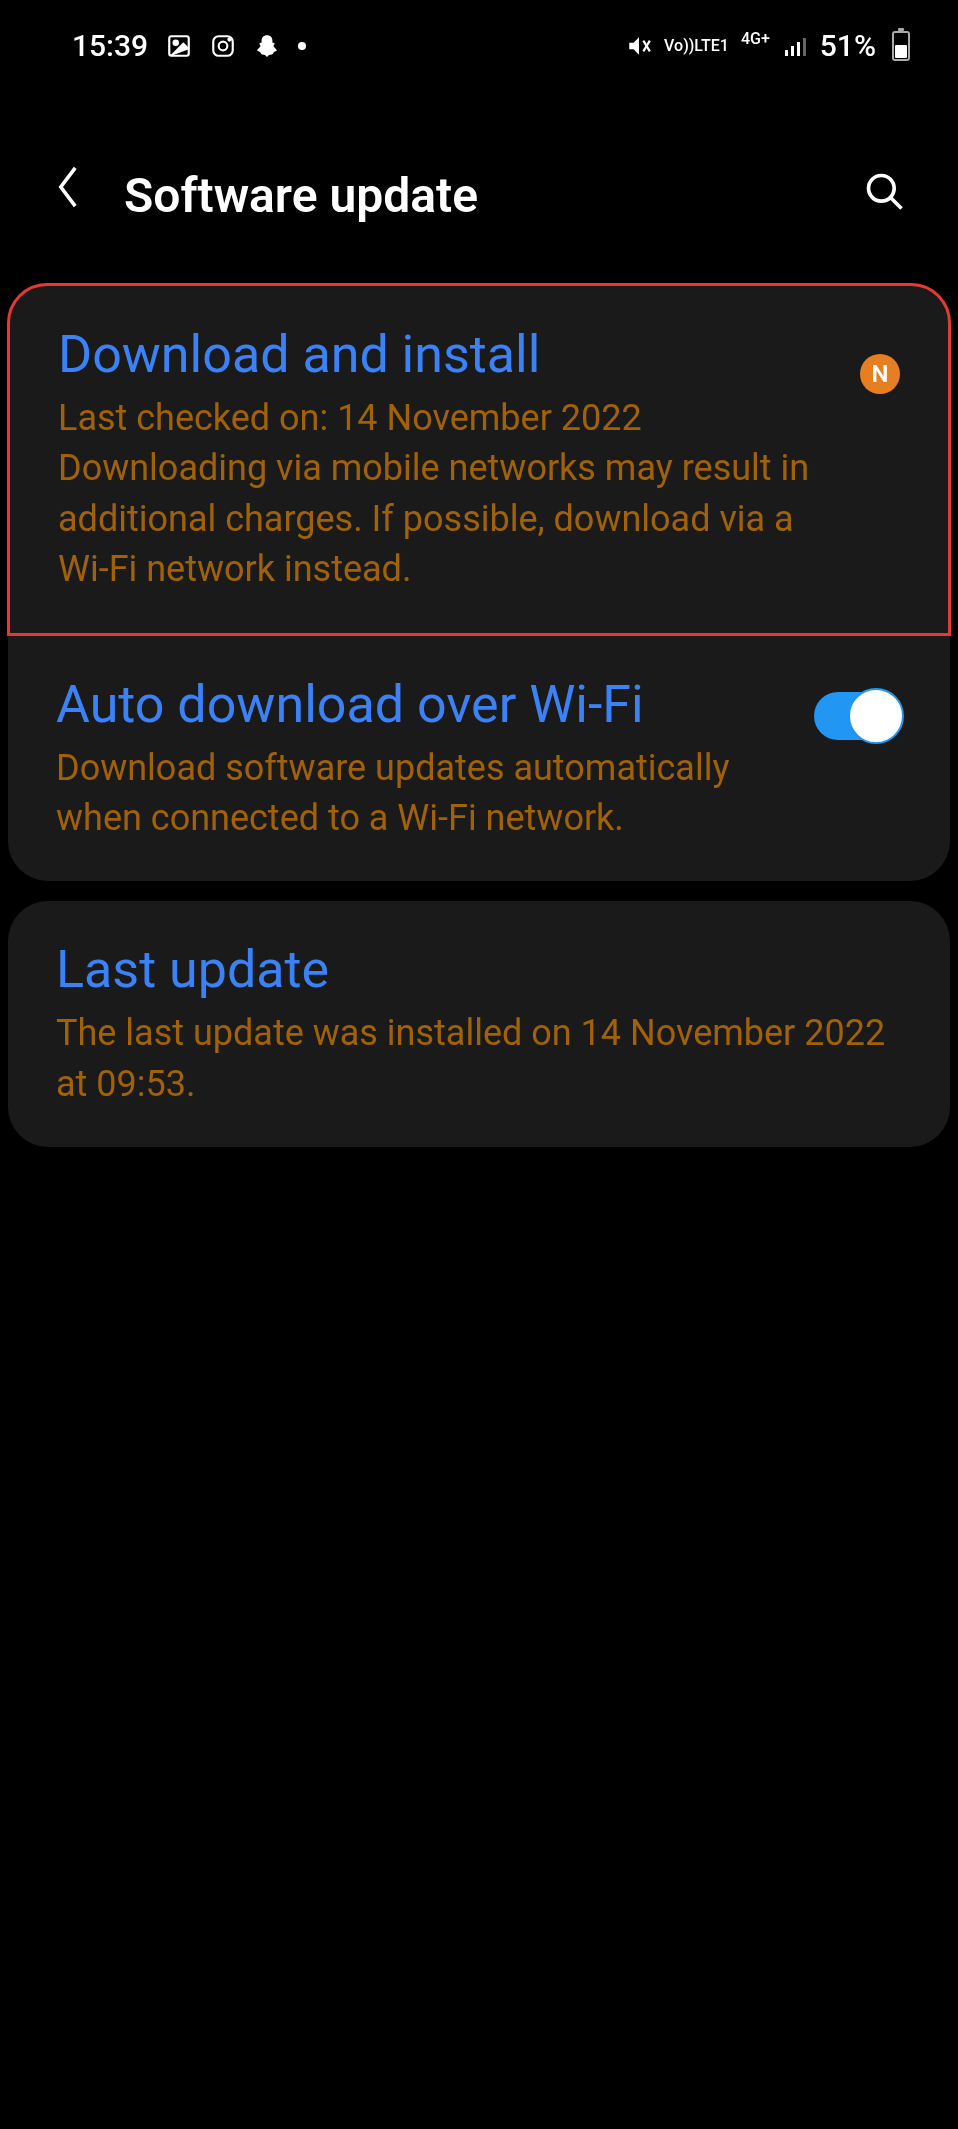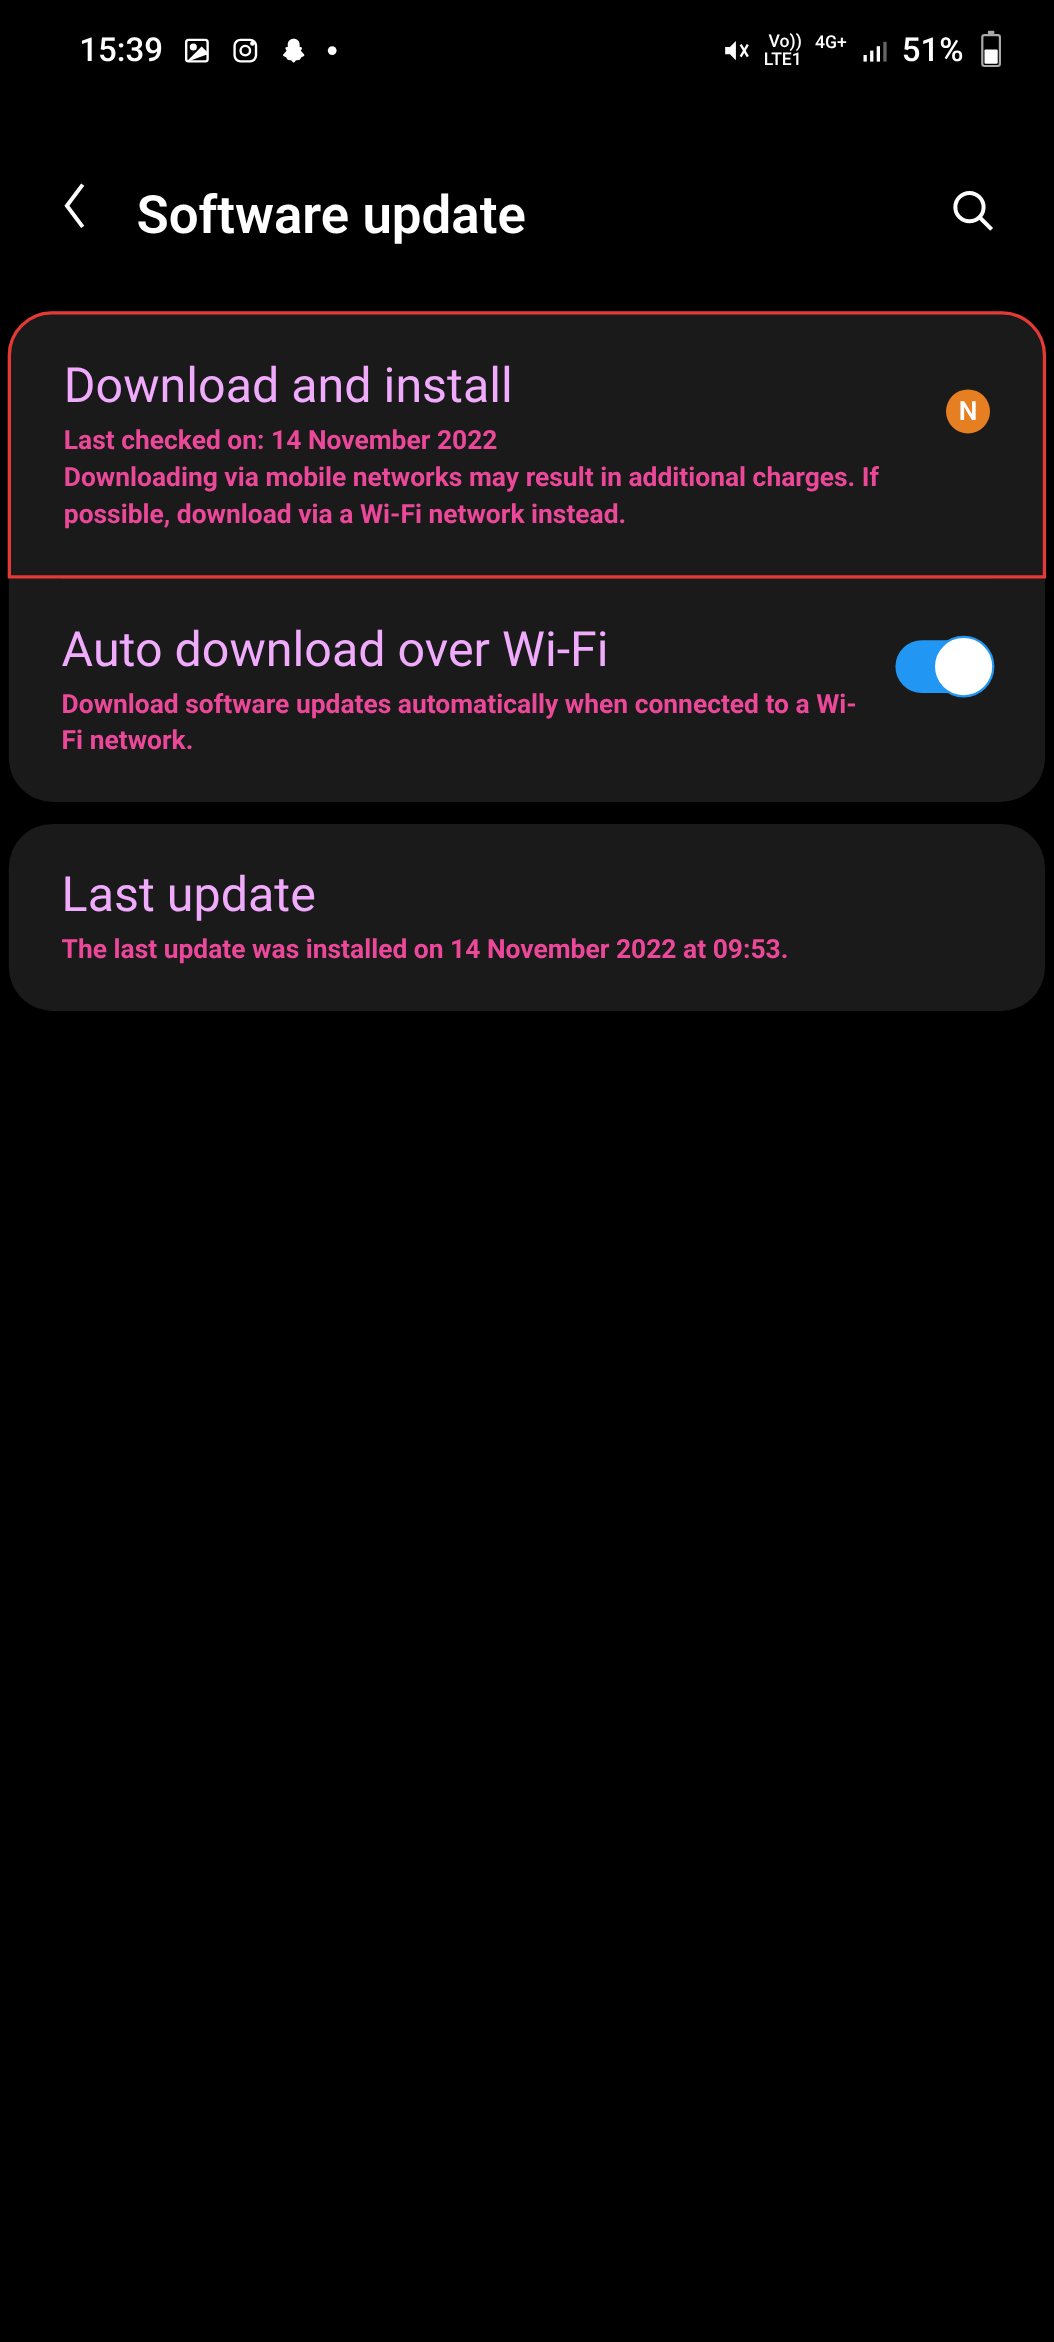--- a/index.html
+++ b/index.html
@@ -84,30 +84,29 @@
     .card-item {
       padding: 38px 48px 38px 48px;
       position: relative;
     }
     .card-item.highlighted {
       border: 3px solid #e53935;
       border-radius: 40px 40px 0 0;
       margin: -1px;
     }
     .card-title {
-      font-size: 44px;
+      font-size: 52px;
       font-weight: 400;
-      color: #f0abfc;
+      color: #3b82f6;
       margin-bottom: 8px;
     }
     .card-subtitle {
-      font-size: 24px;
-      color: #ec4899;
+      font-size: 36px;
+      color: #a16207;
       line-height: 1.4;
-      font-weight: bold;
     }
     .divider {
       height: 1px;
       background: #3a3a3a;
       margin: 0 48px;
     }
     .card-item-row {
       display: flex;
       align-items: flex-start;
     }
@@ -205,21 +204,21 @@
     <span class="dot"></span>
   </div>
   <div class="status-right">
     <span class="status-icon">
       <svg width="26" height="26" viewBox="0 0 24 24" fill="#fff">
           <path d="M3 9v6h4l5 5V4L7 9H3z"></path>
           <line x1="16" y1="7" x2="22" y2="17" stroke="#fff" stroke-width="2"></line>
           <line x1="22" y1="7" x2="16" y2="17" stroke="#fff" stroke-width="2"></line>
         </svg>
     </span>
-    <span style="display:flex;flex-direction:column;line-height:1;align-items:flex-end;">
+    <span style="display:flex;flex-direction:row;line-height:1;">
       <span class="status-text-small">Vo))</span>
       <span class="status-text-small">LTE1</span>
     </span>
     <span style="display:flex;flex-direction:column;line-height:1;align-items:center;">
       <span class="status-text-small">4G+</span>
       <svg width="16" height="14" viewBox="0 0 16 14" fill="#888">
           <path d="M4 12V2M4 2L1 5M4 2l3 3M12 2v10m0 0l-3-3m3 3l3-3"></path>
         </svg>
     </span>
     <span class="status-icon">

